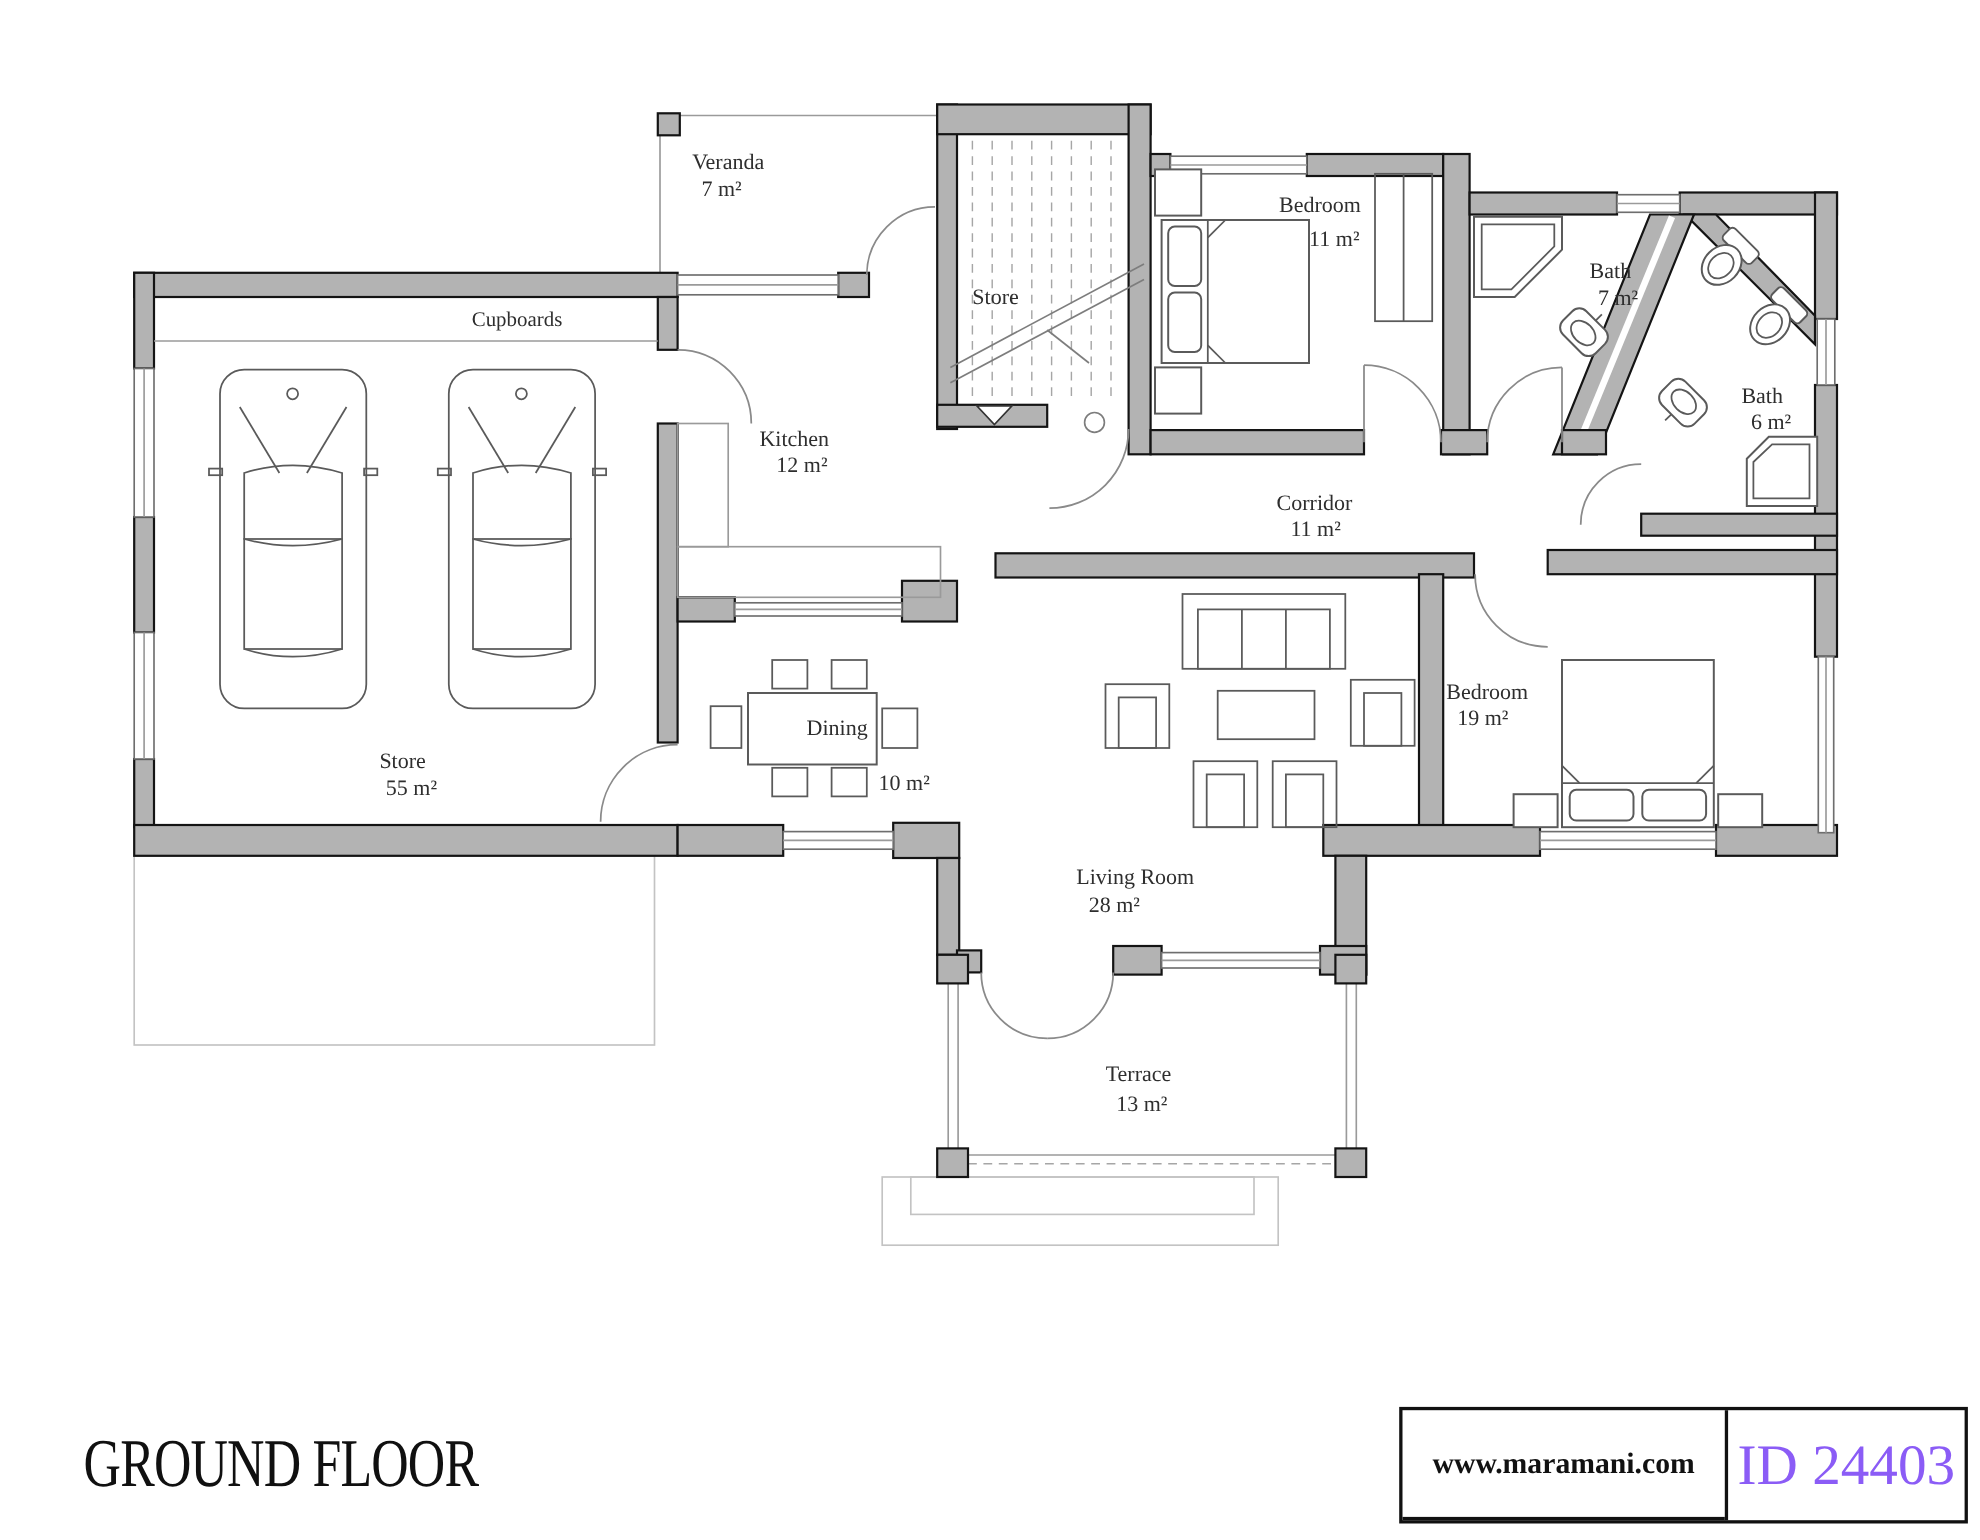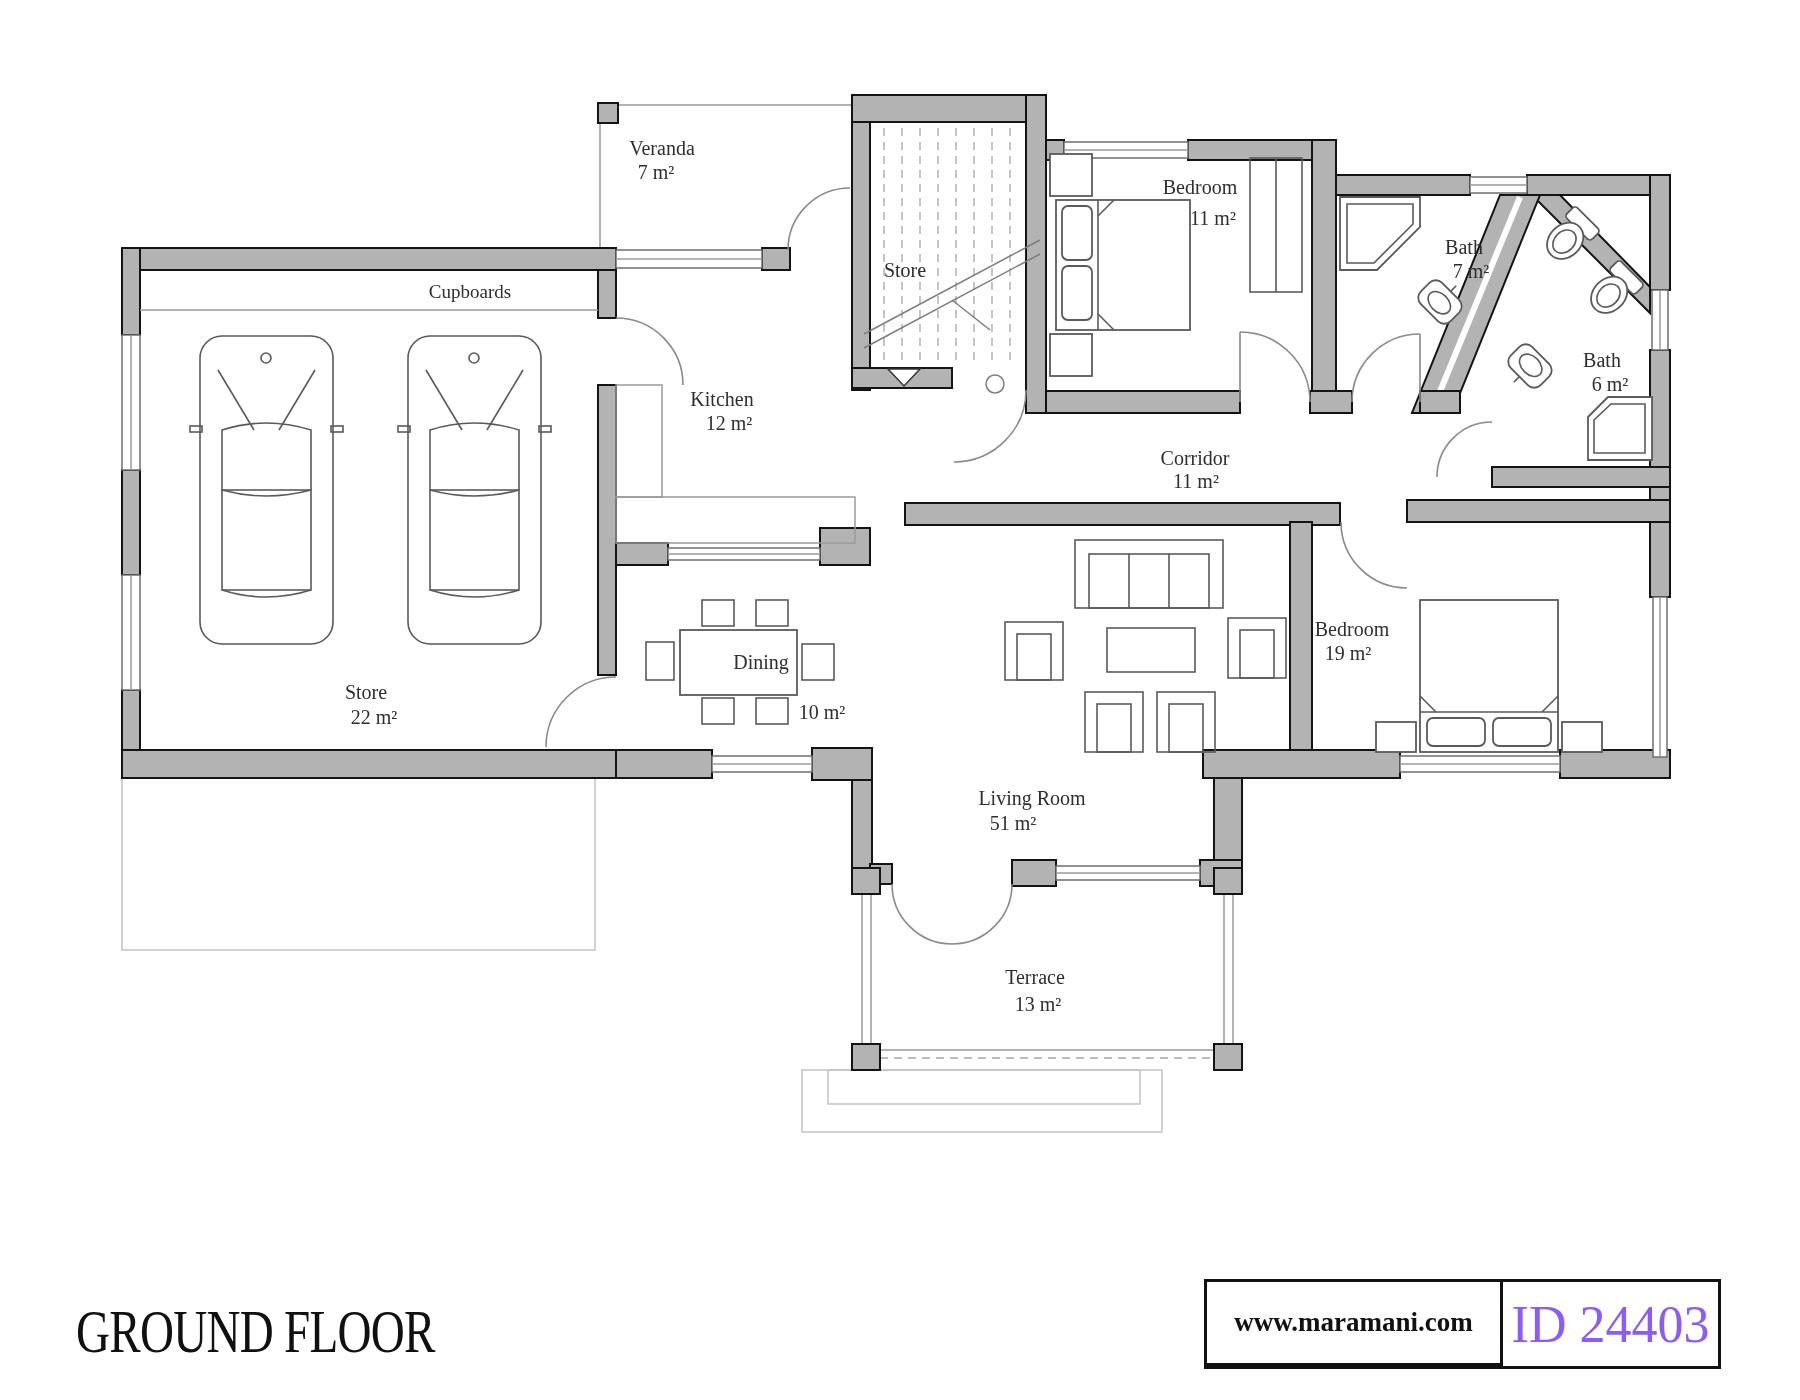--- a/index.html
+++ b/index.html
@@ -13,21 +13,21 @@
   .furn{fill:#ffffff;stroke:#5a5a5a;stroke-width:1.8;}
   .furn2{fill:none;stroke:#5a5a5a;stroke-width:1.6;}
   .lt{fill:none;stroke:#c3c3c3;stroke-width:1.5;}
   .dash{fill:none;stroke:#a6a6a6;stroke-width:1.3;stroke-dasharray:8 6;}
   .stair{fill:none;stroke:#7d7d7d;stroke-width:1.5;}
   .lbl{position:absolute;transform:translate(-50%,-50%);white-space:nowrap;
        color:#2e2e2e;font-size:20px;line-height:1;}
   .lbl.small{font-size:19px;}
   #title{position:absolute;left:76px;top:1296px;font-size:62px;color:#101010;
          transform:scaleX(0.76);transform-origin:left top;letter-spacing:-1px;font-weight:500;}
-  #stampbox{position:absolute;left:1204px;top:1279px;width:517px;height:90px;
+  #stampbox{position:absolute;left:1272px;top:1279px;width:517px;height:106px;
             border:3px solid #111;box-sizing:border-box;display:flex;background:#fff;}
   #stamp-left{width:296px;border-right:3px solid #111;display:flex;flex-direction:column;box-sizing:border-box;}
   #stamp-left .row{flex:1;display:flex;align-items:center;justify-content:center;
                    font-size:27px;font-weight:700;color:#111;}
   #stamp-left .row:first-child{border-bottom:3px solid #111;box-sizing:border-box;}
   #stamp-id{flex:1;display:flex;align-items:center;justify-content:center;
             font-size:52px;color:#8b5cf6;font-weight:400;letter-spacing:0;}
 </style>
 </head>
 <body>
@@ -300,25 +300,25 @@
 <div class="lbl" style="left:1471px;top:271px">7 m²</div>
 <div class="lbl" style="left:1602px;top:360px">Bath</div>
 <div class="lbl" style="left:1610px;top:384px">6 m²</div>
 <div class="lbl" style="left:722px;top:399px">Kitchen</div>
 <div class="lbl" style="left:729px;top:423px">12 m²</div>
 <div class="lbl" style="left:1195px;top:458px">Corridor</div>
 <div class="lbl" style="left:1196px;top:481px">11 m²</div>
 <div class="lbl" style="left:761px;top:662px">Dining</div>
 <div class="lbl" style="left:822px;top:712px">10 m²</div>
 <div class="lbl" style="left:366px;top:692px">Store</div>
-<div class="lbl" style="left:374px;top:717px">22 m²</div>
+<div class="lbl" style="left:374px;top:717px">55 m²</div>
 <div class="lbl" style="left:1352px;top:629px">Bedroom</div>
 <div class="lbl" style="left:1348px;top:653px">19 m²</div>
 <div class="lbl" style="left:1032px;top:798px">Living Room</div>
-<div class="lbl" style="left:1013px;top:823px">51 m²</div>
+<div class="lbl" style="left:1013px;top:823px">28 m²</div>
 <div class="lbl" style="left:1035px;top:977px">Terrace</div>
 <div class="lbl" style="left:1038px;top:1004px">13 m²</div>
 <div class="lbl small" style="left:470px;top:291px">Cupboards</div>
 
 <div id="title">GROUND FLOOR</div>
 
 <div id="stampbox">
   <div id="stamp-left">
     <div class="row">www.maramani.com</div>
   </div>

